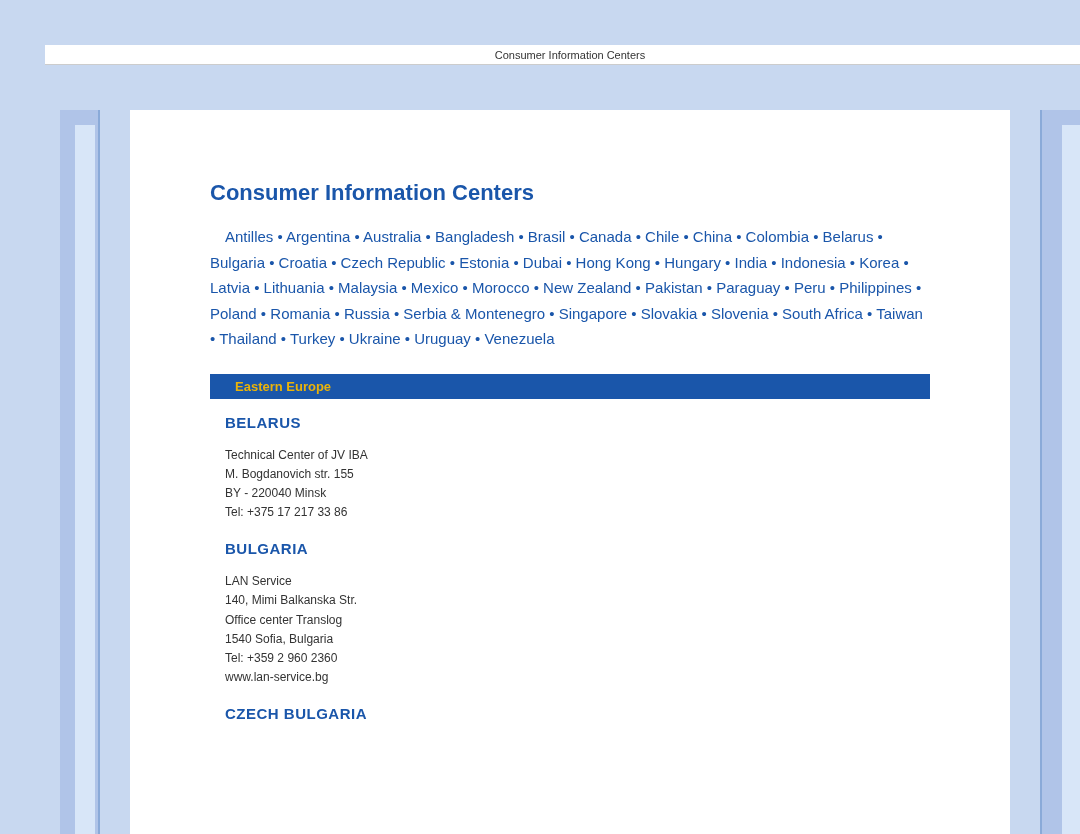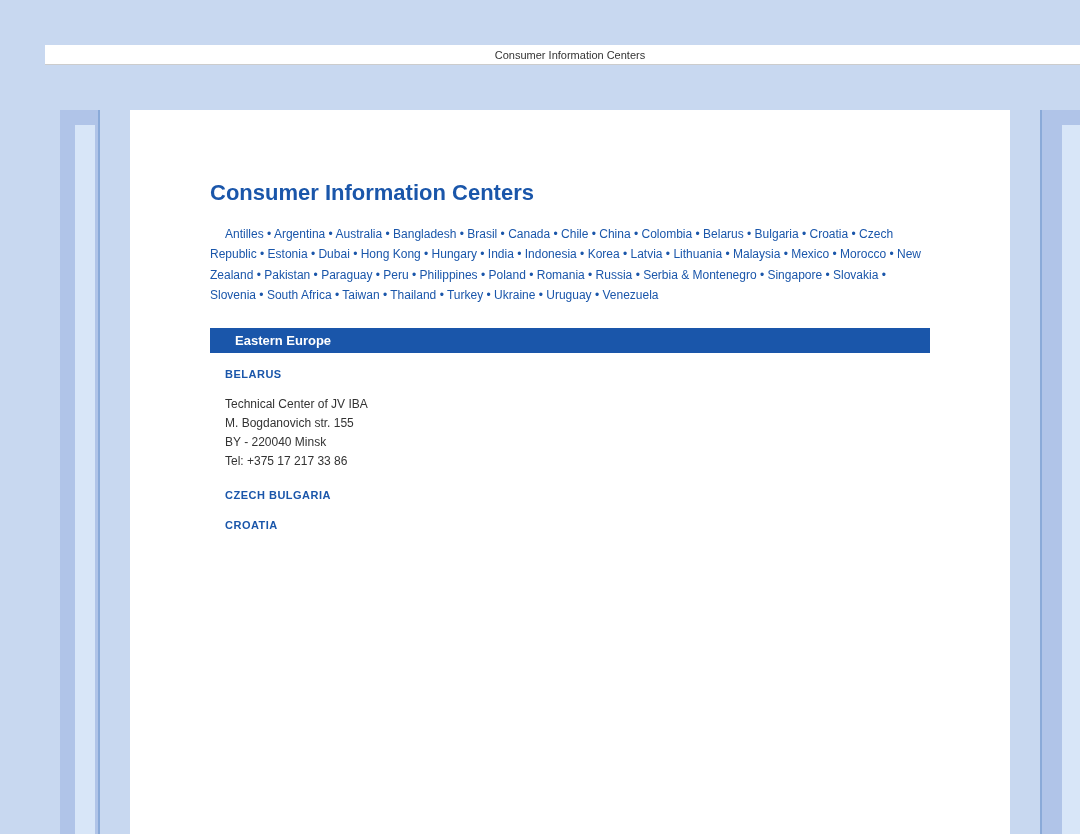--- a/index.html
+++ b/index.html
@@ -72,39 +72,39 @@
       font-size: 22px;
       font-weight: bold;
       color: #1a56aa;
       margin-bottom: 18px;
     }
 
     .country-links {
       color: #1a56aa;
       line-height: 1.7;
       margin-bottom: 22px;
-      font-size: 12px;
+      font-size: 15px;
     }
 
     .section-header {
       background: #1a56aa;
-      color: #ffffff;
+      color: #eab308;
       padding: 5px 10px;
       font-size: 13px;
       font-weight: bold;
       margin-bottom: 14px;
     }
 
     .country-section {
       margin-bottom: 18px;
     }
 
     .country-name {
       color: #1a56aa;
-      font-size: 11px;
+      font-size: 15px;
       font-weight: bold;
       margin-bottom: 6px;
       letter-spacing: 0.5px;
     }
 
     .country-details {
       color: #333;
       font-size: 12px;
       line-height: 1.6;
       margin-bottom: 4px;
@@ -145,27 +145,37 @@
       <div class="country-section">
         <div class="country-name">BELARUS</div>
         <div class="country-details">
           Technical Center of JV IBA<br>
           M. Bogdanovich str. 155<br>
           BY - 220040 Minsk<br>
           Tel: +375 17 217 33 86
         </div>
       </div>
 
+      <div class="country-section">
+        <div class="country-name">BULGARIA</div>
+        <div class="country-details">
+          LAN Service<br>
+          140, Mimi Balkanska Str.<br>
+          Office center Translog<br>
+          1540 Sofia, Bulgaria<br>
+          Tel: +359 2 960 2360<br>
+          www.lan-service.bg
+        </div>
+      </div>
 
       <div class="country-section">
         <div class="country-name">CZECH BULGARIA</div>
       </div>
 
       <div class="country-section">
-        <div class="country-name">CROATIA</div>
       </div>
 
     </div>
   </div>
 
   <div class="sidebar-right">
     <div class="sidebar-right-inner"></div>
   </div>
 </div>
 

